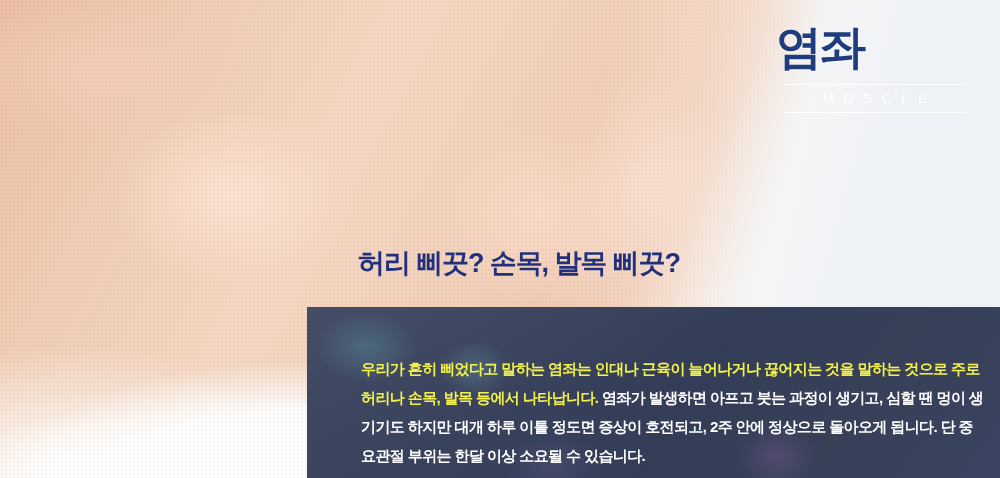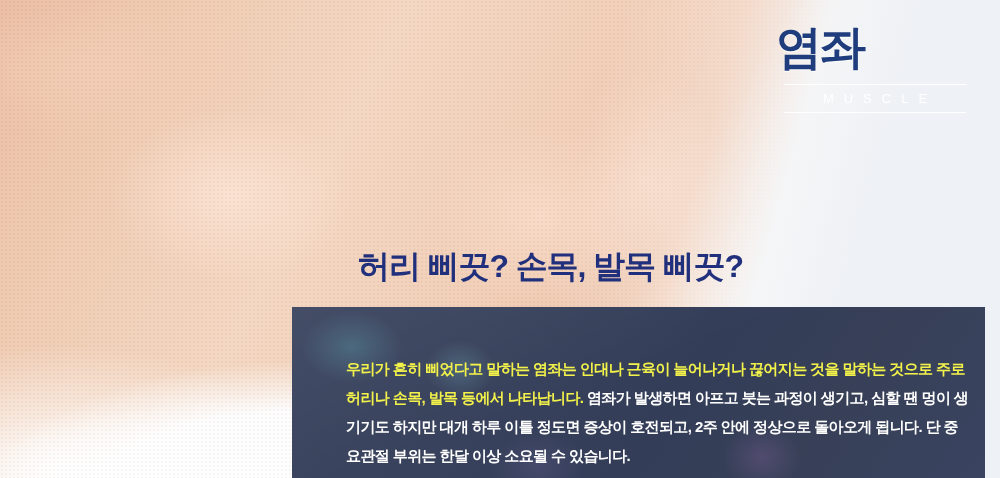--- a/index.html
+++ b/index.html
@@ -94,31 +94,31 @@
     padding:7px 0 7px 10px;
     font-weight:400;
     line-height:1;
   }
 
   
   .headline{
     position:absolute;
     left:358px;top:245px;
     margin:0;
-    font-size:32px;
+    font-size:27px;
     font-weight:700;
     letter-spacing:-1.1px;
     color:#21307c;
     white-space:nowrap;
   }
 
   
   .panel{
     position:absolute;
-    left:292px;top:307px;
+    left:307px;top:307px;
     width:693px;height:171px;
     background:
       radial-gradient(ellipse 70px 50px at 60px 40px, rgba(96,176,186,.30) 0%, rgba(96,176,186,0) 72%),
       radial-gradient(ellipse 46px 38px at 168px 62px, rgba(118,190,196,.26) 0%, rgba(118,190,196,0) 75%),
       radial-gradient(ellipse 52px 44px at 470px 150px, rgba(176,118,196,.22) 0%, rgba(176,118,196,0) 76%),
       radial-gradient(ellipse 60px 46px at 246px 160px, rgba(140,120,190,.18) 0%, rgba(140,120,190,0) 78%),
       linear-gradient(125deg, #3c4560 0%, #39425c 30%, #333d58 55%, #374057 75%, #3a4360 100%);
     overflow:hidden;
   }
   .panel-sheen{

